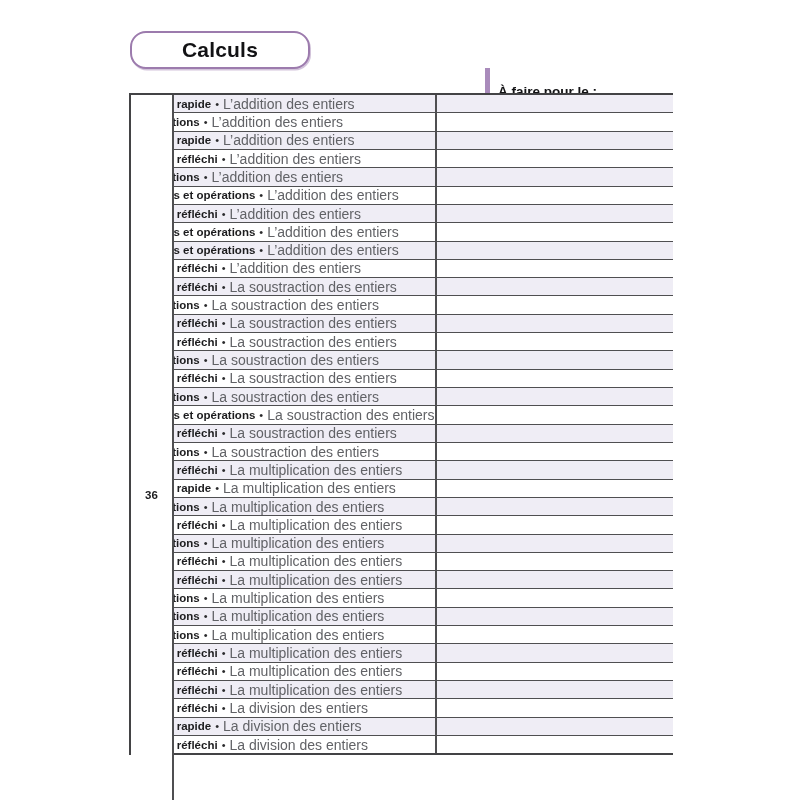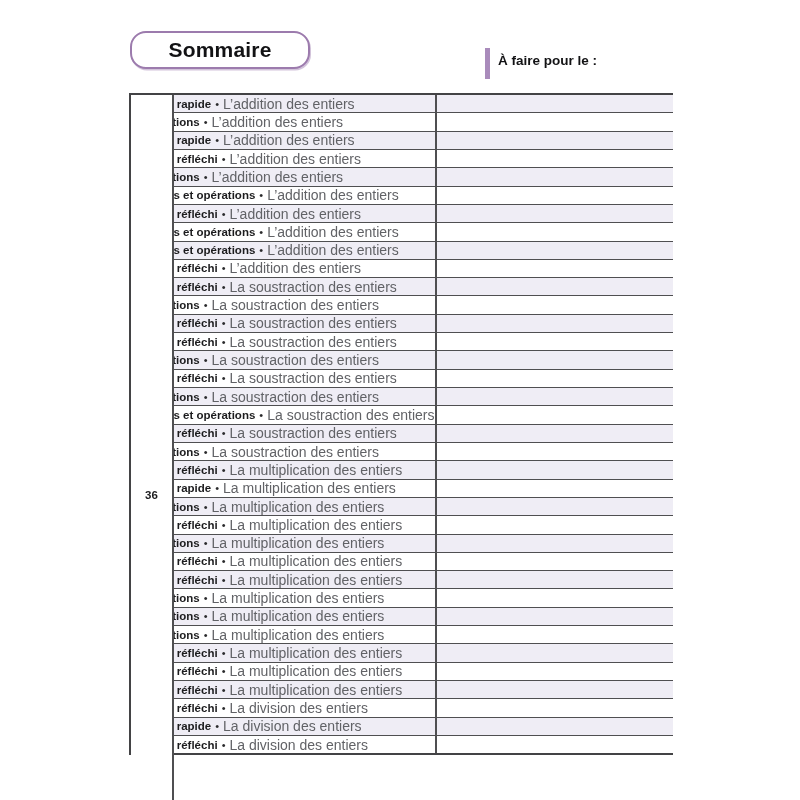--- a/index.html
+++ b/index.html
@@ -26,23 +26,23 @@
   .title-box .title-text {
     font-size: 21px;
     font-weight: 700;
     color: #121214;
     letter-spacing: 0.2px;
   }
 
   
   .todo-header {
     position: absolute;
-    left: 485px; top: 48px;
+    left: 485px; top: 68px;
     height: 31px;
-    display: flex; align-items: flex-start;
+    display: flex; align-items: flex-end;
   }
   .todo-bar {
     width: 5px; height: 31px;
     background: #a98bbb;
   }
   .todo-label {
     margin-left: 8px;
     margin-top: 5px;
     font-size: 13.5px;
     font-weight: 700;
@@ -102,21 +102,21 @@
     font-size: 14px;
     color: #616266;
   }
 </style>
 </head>
 <body>
 
 <div class="page">
 
   <div class="title-box">
-    <span class="title-text">Sommaire</span>
+    <span class="title-text">Calculs</span>
   </div>
 
   <div class="todo-header">
     <span class="todo-bar"></span>
     <span class="todo-label">À faire pour le :</span>
   </div>
 
   <div class="toc-table">
 
   <div class="row shaded">

